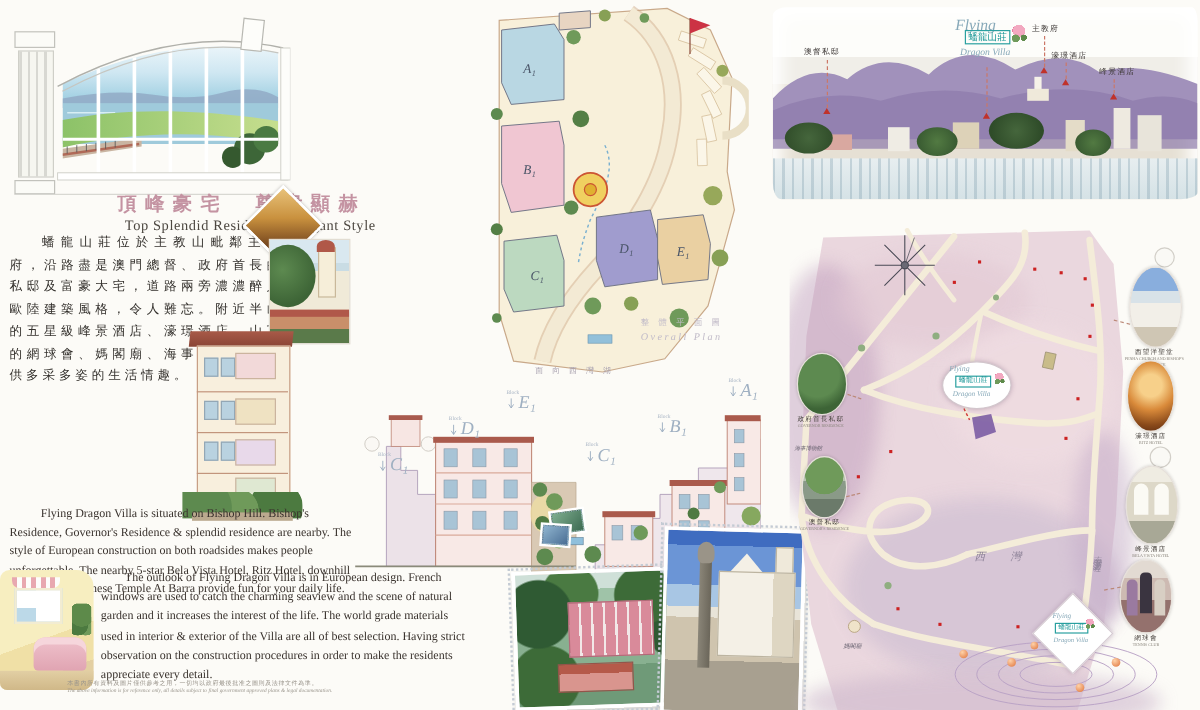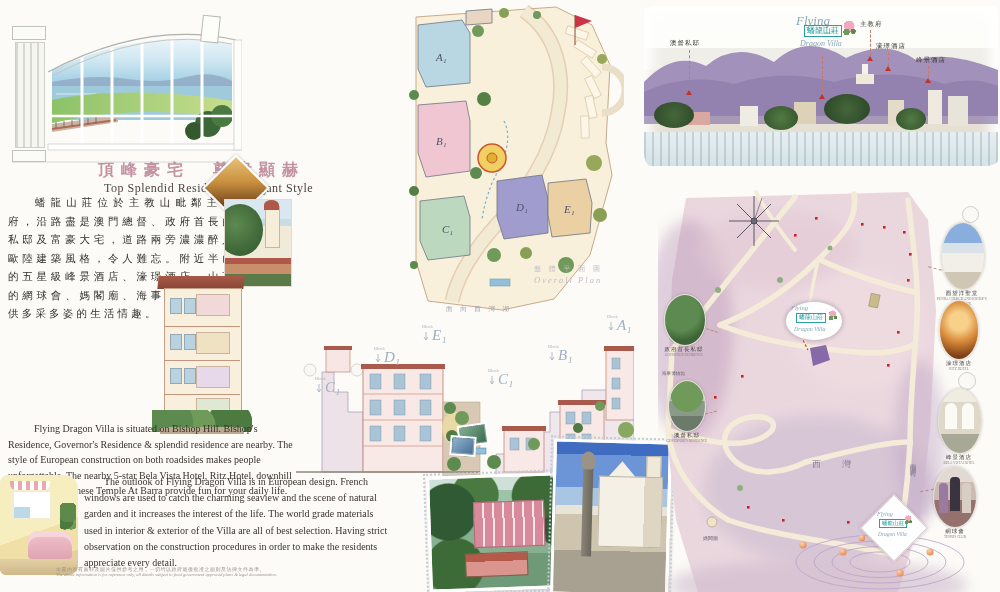--- a/index.html
+++ b/index.html
@@ -119,21 +119,21 @@
         radial-gradient(circle at 48% 40%,#f2a8c0 0 44%,transparent 45%),
         radial-gradient(circle at 36% 36%,#e87ba2 0 28%,transparent 29%),
         radial-gradient(circle at 58% 46%,#d9537e 0 20%,transparent 21%);}
 
   
   .oval-logo{left:785px;top:301px;width:56px;height:38px;border-radius:50%;background:#fff;border:1px solid #d2c6cc;
      box-shadow:0 0 4px rgba(120,90,120,.4);text-align:center;}
   .diamond-logo{left:870px;top:504px;width:46px;height:46px;transform:rotate(45deg);background:#fff;border:1px solid #d6cbd2;
      box-shadow:0 0 4px rgba(120,90,120,.35);}
   .diamond-inner{position:absolute;left:0;top:0;width:46px;height:46px;transform:rotate(-45deg);text-align:center;}
-  .map-text{position:absolute;color:#8d8298;}
+  .map-text{position:absolute;color:#8d8298;font-style:italic;}
   .vert{writing-mode:vertical-rl;letter-spacing:2px;}
 
   
   .co-photo{position:absolute;border-radius:50%;overflow:hidden;border:1px solid #e6e0da;box-shadow:0 0 3px rgba(0,0,0,.2);}
   .co-cap{position:absolute;text-align:center;color:#4a4540;}
   .co-cap .zh{font-size:5.5px;letter-spacing:1px;}
   .co-cap .en{font-size:3.4px;color:#8a857c;line-height:4.6px;}
   .ring{position:absolute;border-radius:50%;border:1px solid #d2cfc8;background:#faf9f5;}
   .co-leader{position:absolute;border-top:1px dashed #bb8877;}
 </style>

